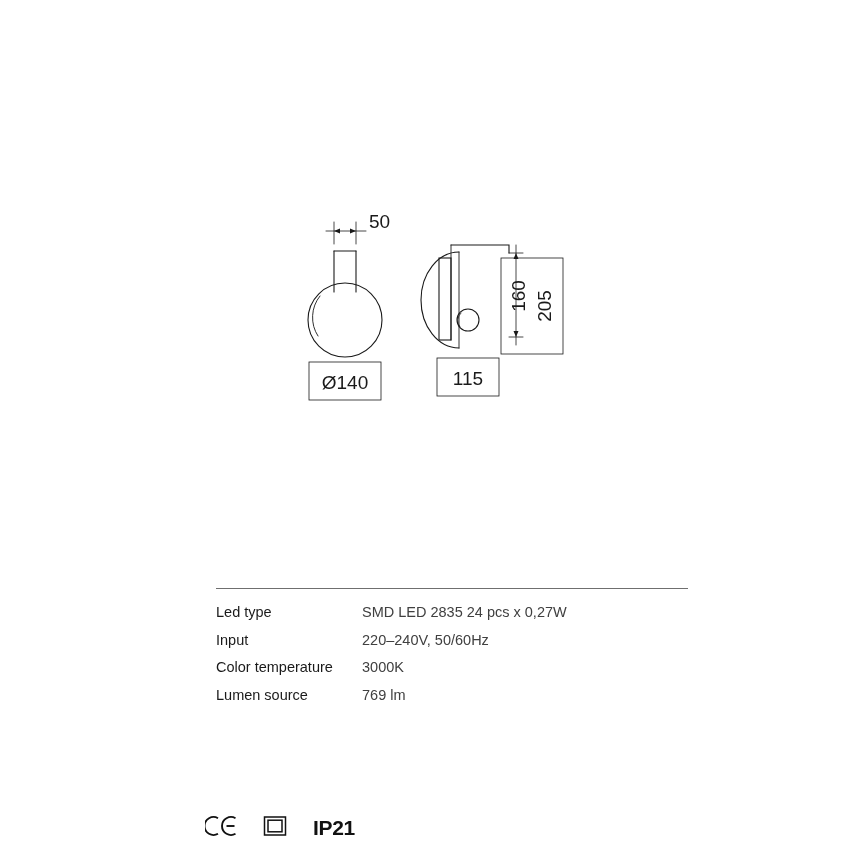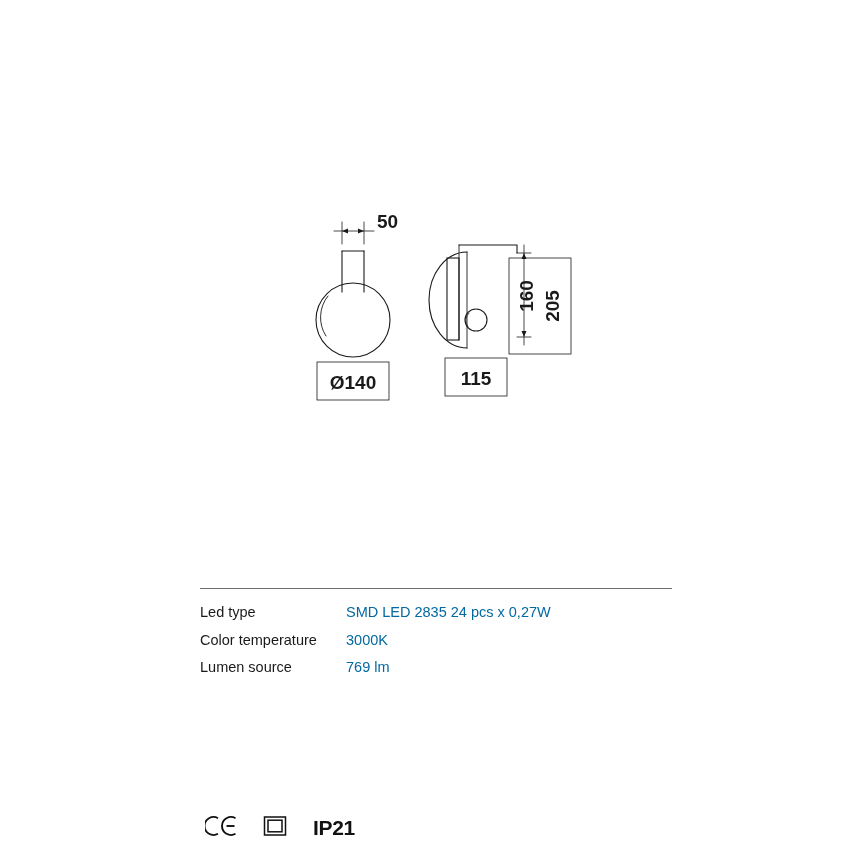--- a/index.html
+++ b/index.html
@@ -12,39 +12,38 @@
     height: 868px;
     position: relative;
     font-family: "Liberation Sans", sans-serif;
     color: #1a1a1a;
     overflow: hidden;
   }
 
   
   #drawing-area {
     position: absolute;
-    left: 12px;
+    left: 4px;
     top: 0;
     width: 781px;
     height: 560px;
-    font-weight: bold;
   }
   #drawing-svg {
     display: block;
   }
   .dim-text {
     font-family: "Liberation Sans", sans-serif;
     font-size: 19px;
     fill: #1a1a1a;
   }
 
   
   #spec-table {
     position: absolute;
-    left: 200px;
+    left: 216px;
     top: 588px;
     width: 472px;
   }
   #spec-rule {
     width: 472px;
     height: 1px;
     background: #6f6f6f;
     margin-bottom: 10px;
   }
   table.specs {
@@ -55,21 +54,21 @@
     padding: 5px 0 6px 0;
     vertical-align: middle;
     line-height: 1.15;
     white-space: nowrap;
   }
   td.spec-label {
     width: 146px;
     color: #1a1a1a;
   }
   td.spec-value {
-    color: #0369a1;
+    color: #404040;
   }
   .dim-icon {
     display: inline-block;
     width: 24px;
     height: 24px;
     vertical-align: middle;
   }
 
   
   #cert-row {
@@ -168,20 +167,24 @@
   </svg>
 </div>
 
 <div id="spec-table">
   <div id="spec-rule"></div>
   <table class="specs">
     <tbody>
       <tr>
         <td class="spec-label">Led type</td>
         <td class="spec-value">SMD LED 2835 24 pcs x 0,27W</td>
+      </tr>
+      <tr>
+        <td class="spec-label">Input</td>
+        <td class="spec-value">220–240V, 50/60Hz</td>
       </tr>
       <tr>
         <td class="spec-label">Color temperature</td>
         <td class="spec-value">3000K</td>
       </tr>
       <tr>
         <td class="spec-label">Lumen source</td>
         <td class="spec-value">769 lm</td>
       </tr>
     </tbody>

